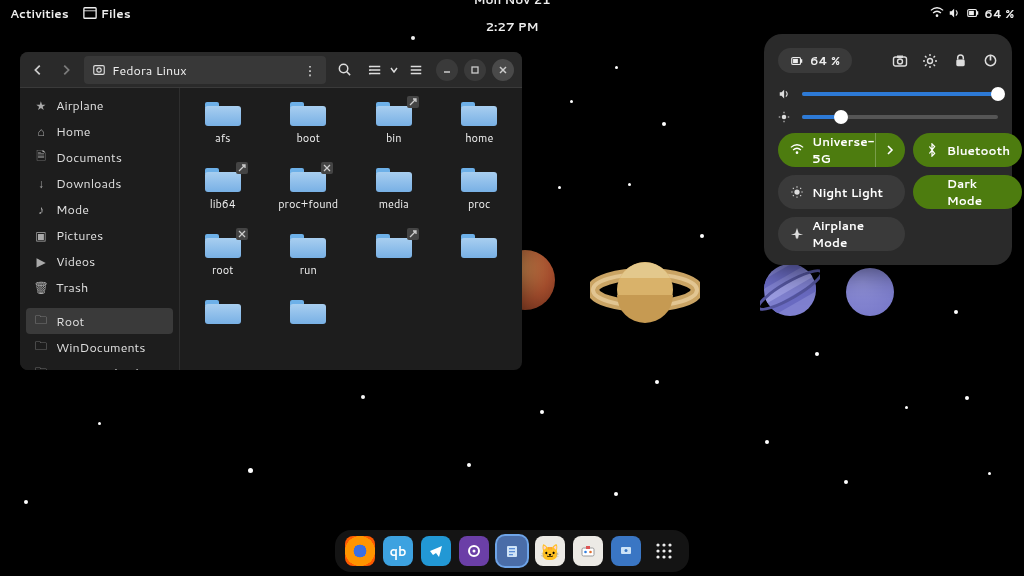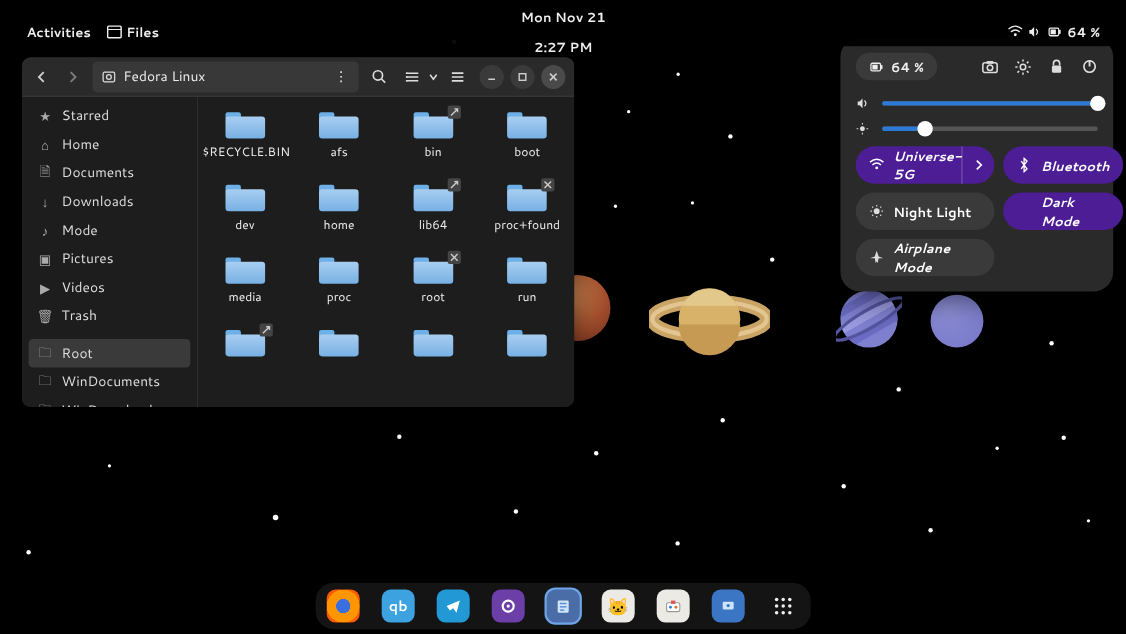--- a/index.html
+++ b/index.html
@@ -7,24 +7,24 @@
     width: 1024px; height: 576px;
     font-family: -apple-system, Cantarell, "Helvetica Neue", sans-serif;
     background: #000000;
     color: #eee;
     overflow: hidden;
     position: relative;
   }
 
   
   .topbar {
-    position: absolute; top: 16px; left: 0; right: 0; height: 26px;
+    position: absolute; top: 0; left: 0; right: 0; height: 26px;
     background: rgba(0,0,0,0.95);
     display: flex; align-items: center; justify-content: space-between;
-    padding: 0 24px;
+    padding: 0 10px;
     font-size: 12px; font-weight: 600;
     z-index: 50;
   }
   .topbar .left, .topbar .center, .topbar .right { display: flex; align-items: center; gap: 14px; }
   .topbar .center { position:absolute; left:50%; transform:translateX(-50%); gap:10px;flex-direction:column;}
   .topbar .item { display:flex; align-items:center; gap:4px; cursor:pointer; }
   .tb-icon { width:14px; height:14px; display:inline-flex; align-items:center; justify-content:center; }
 
   
   .wallpaper { position:absolute; inset:0; z-index:0; }
@@ -147,34 +147,34 @@
 
   .qs-grid { display:grid; grid-template-columns:1fr 1fr; gap:8px; margin-top:4px;}
   .qs-btn {
     display:flex; align-items:center; gap:8px;
     height:34px; border-radius:17px;
     background:#3a3a3a; color:#fff;
     font-size:12px; font-weight:600;
     padding:0 12px; cursor:pointer;
     position:relative;
   }
-  .qs-btn.active { background:#4c1d95;font-style:italic; }
+  .qs-btn.active { background:#4d7c0f; }
   .qs-btn .arrow {
     position:absolute; right:0; top:0; bottom:0; width:30px;
     display:flex; align-items:center; justify-content:center;
     border-left:1px solid rgba(255,255,255,0.25);
   }
   .qs-btn .bic { width:14px; display:flex; align-items:center; justify-content:center;}
 
   
   .dock {
     position:absolute; bottom:4px; left:50%; transform:translateX(-50%);
     background:rgba(40,40,40,0.5);
     border-radius:16px;
-    display:flex; gap:20px; padding:6px 10px;
+    display:flex; gap:8px; padding:6px 10px;
     z-index:15;
   }
   .dock .dicon {
     width:30px; height:30px; border-radius:7px;
     display:flex; align-items:center; justify-content:center;
     cursor:pointer;
   }
 
   svg { display:block; }
 </style>
@@ -352,21 +352,21 @@
             <line x1="8" y1="2" x2="2" y2="8" stroke="#ccc" stroke-width="1.5"></line>
           </svg>
       </div>
     </div>
   </div>
 
   <div class="files-body">
     <div class="sidebar" id="sidebar">
         <div class="side-item">
           <span class="side-icon">★</span>
-          <span>Starred</span>
+          <span>Airplane</span>
         </div>
         <div class="side-item">
           <span class="side-icon">⌂</span>
           <span>Home</span>
         </div>
         <div class="side-item">
           <span class="side-icon">🗎</span>
           <span>Documents</span>
         </div>
         <div class="side-item">
@@ -399,42 +399,34 @@
           <span>WinDocuments</span>
         </div>
         <div class="side-item">
           <span class="side-icon">🗀</span>
           <span>WinDownloads</span>
         </div>
       </div>
     <div class="iconview" id="iconview">
         <div class="folder">
           <div class="ficon"></div>
-          <div class="flabel">$RECYCLE.BIN</div>
-        </div>
-        <div class="folder">
-          <div class="ficon"></div>
           <div class="flabel">afs</div>
+        </div>
+        <div class="folder">
+          <div class="ficon"></div>
+          <div class="flabel">boot</div>
         </div>
         <div class="folder">
           <div class="ficon"></div>
           <div class="badge">
             <svg width="8" height="8" viewBox="0 0 8 8">
               <path d="M1 7 L7 1 M4 1 H7 V4" fill="none" stroke="#ccc" stroke-width="1.3"></path>
             </svg>
           </div>
           <div class="flabel">bin</div>
-        </div>
-        <div class="folder">
-          <div class="ficon"></div>
-          <div class="flabel">boot</div>
-        </div>
-        <div class="folder">
-          <div class="ficon"></div>
-          <div class="flabel">dev</div>
         </div>
         <div class="folder">
           <div class="ficon"></div>
           <div class="flabel">home</div>
         </div>
         <div class="folder">
           <div class="ficon"></div>
           <div class="badge">
             <svg width="8" height="8" viewBox="0 0 8 8">
               <path d="M1 7 L7 1 M4 1 H7 V4" fill="none" stroke="#ccc" stroke-width="1.3"></path>
@@ -622,21 +614,21 @@
       <span>Night Light</span>
     </div>
     <div class="qs-btn active">
       <span class="bic">
         <svg width="14" height="14" viewBox="0 0 16 16">
             <path d="M10 2 A6 6 0 1 0 10 14 A4.5 4.5 0 0 1 10 2 Z" fill="#fff"></path>
           </svg>
       </span>
       <span>Dark Mode</span>
     </div>
-    <div class="qs-btn" style="grid-column:1/2;font-style:italic;">
+    <div class="qs-btn" style="grid-column:1/2;">
       <span class="bic">
         <svg width="14" height="14" viewBox="0 0 16 16">
             <path d="M8 1 L10 7 L15 9 L10 9 L9 14 L8 12 L7 14 L6 9 L1 9 L6 7 Z" fill="#ddd"></path>
           </svg>
       </span>
       <span>Airplane Mode</span>
     </div>
   </div>
 </div>
 

